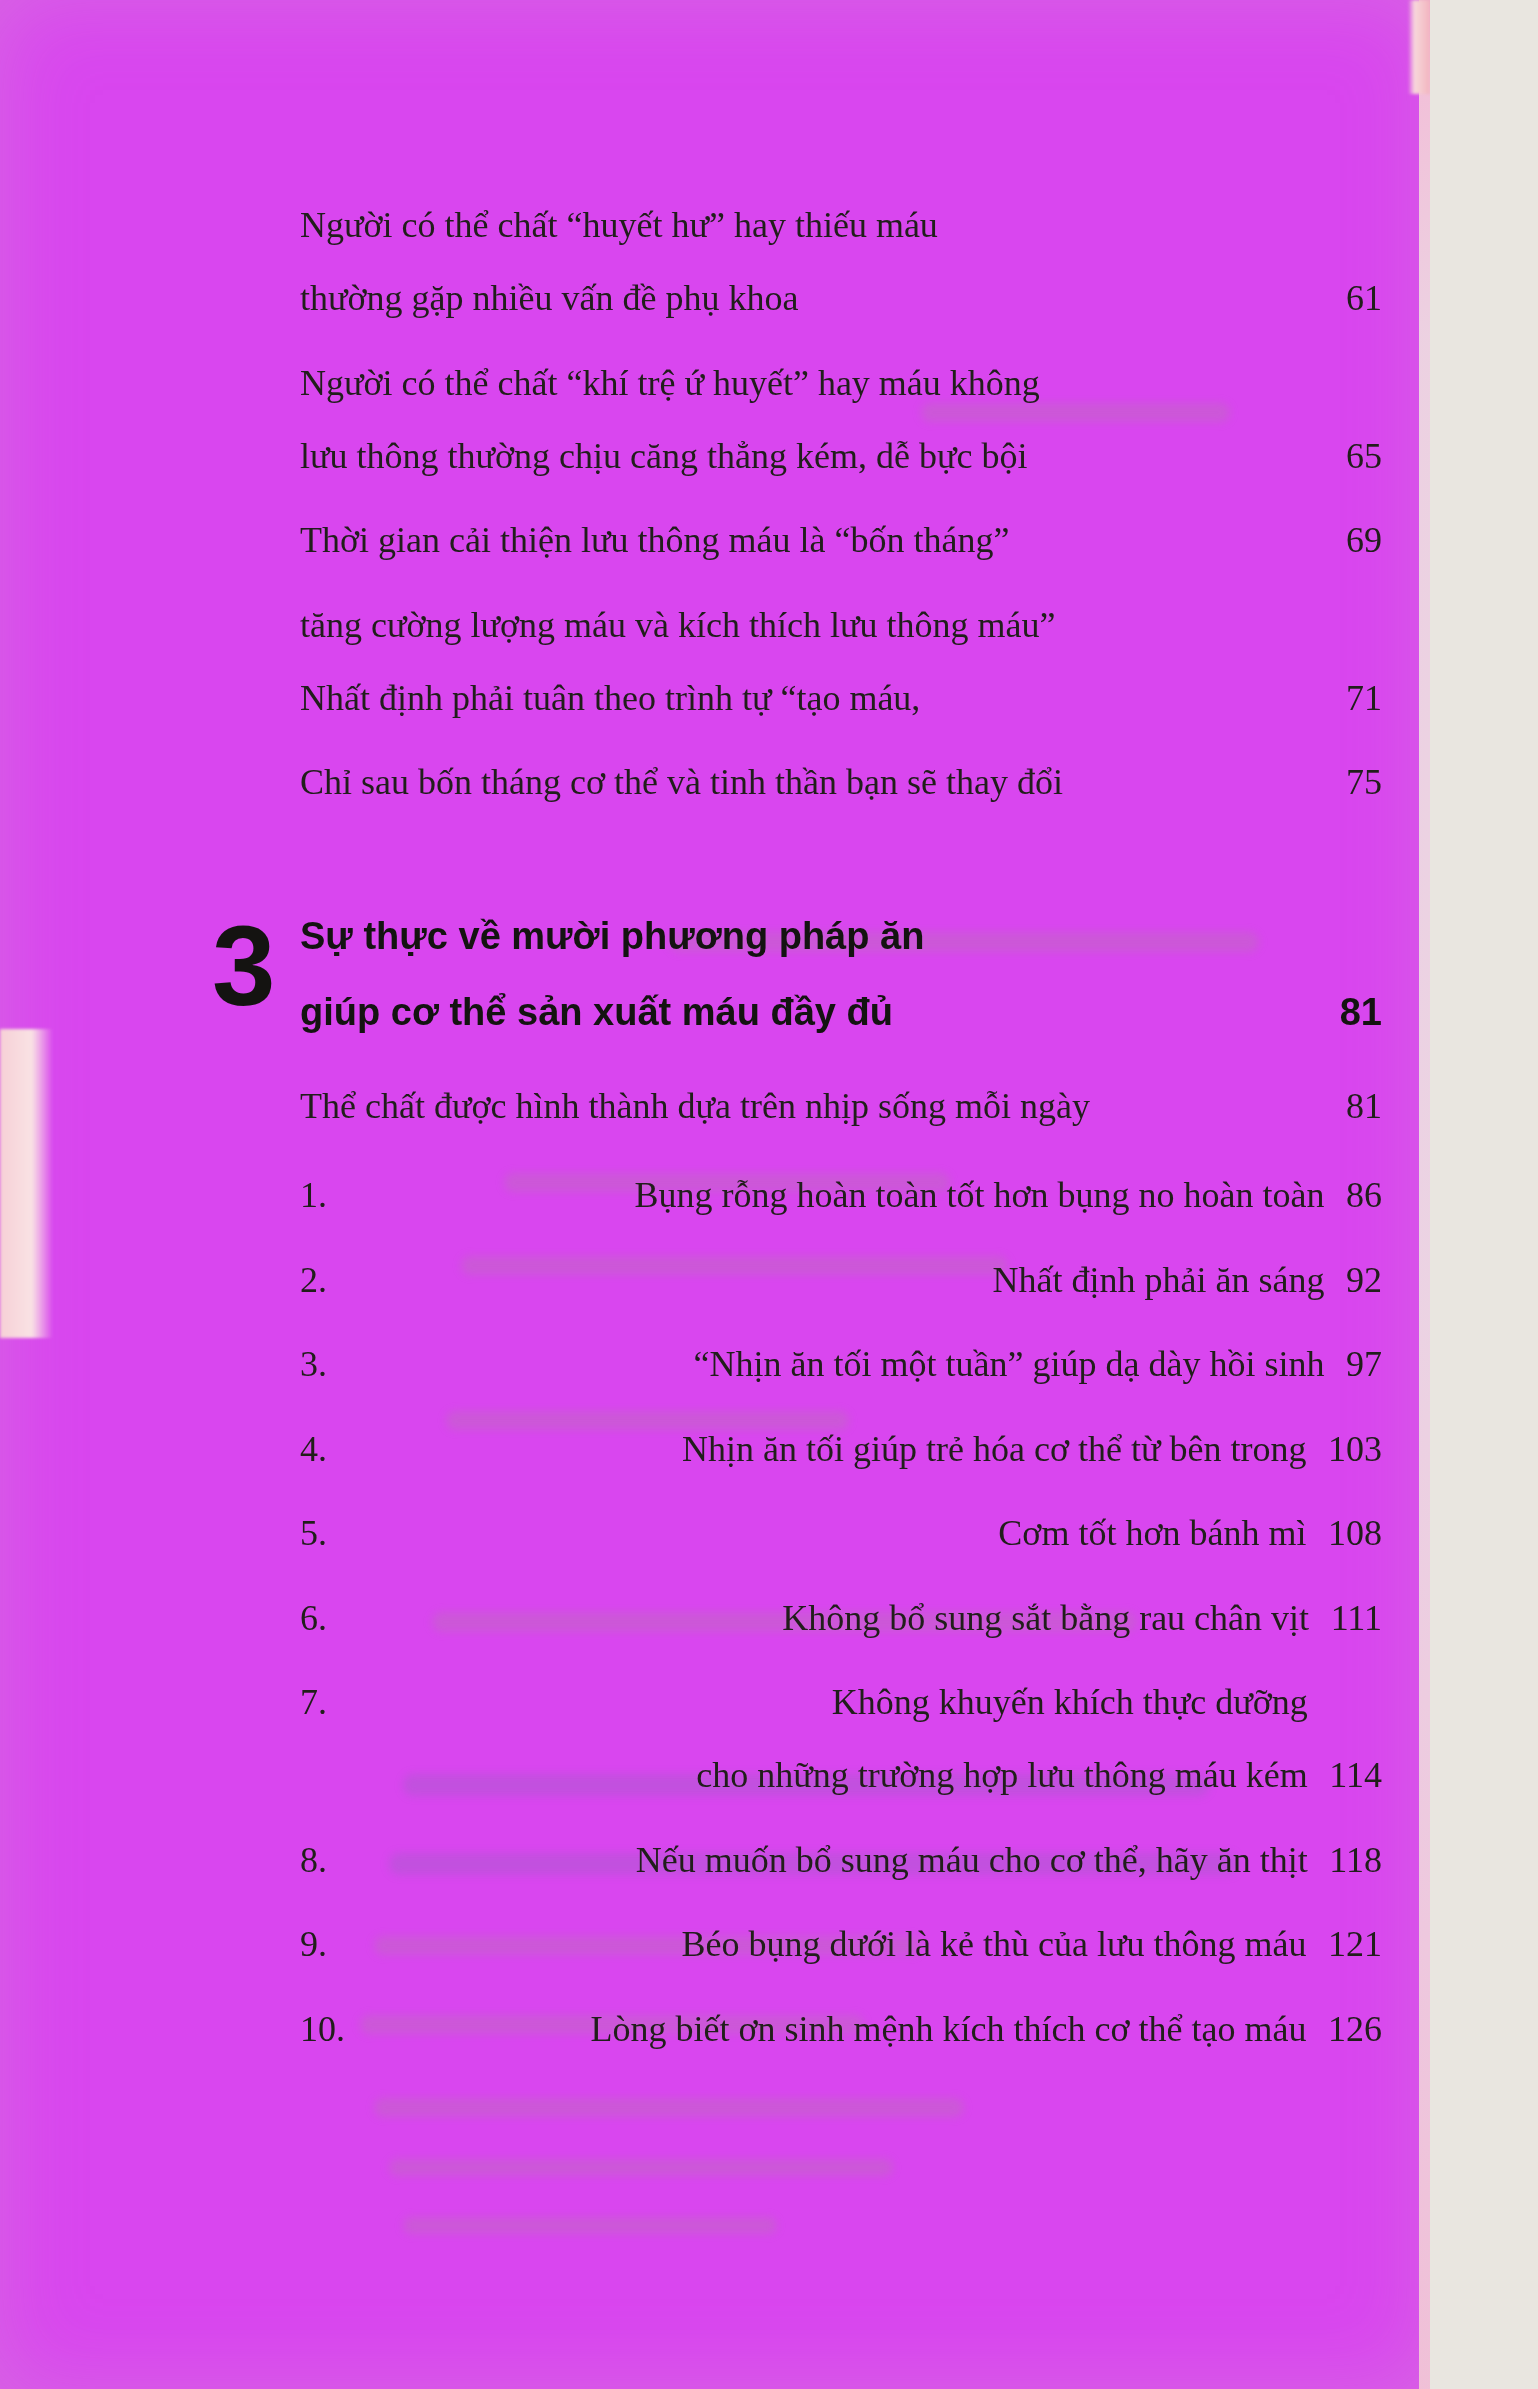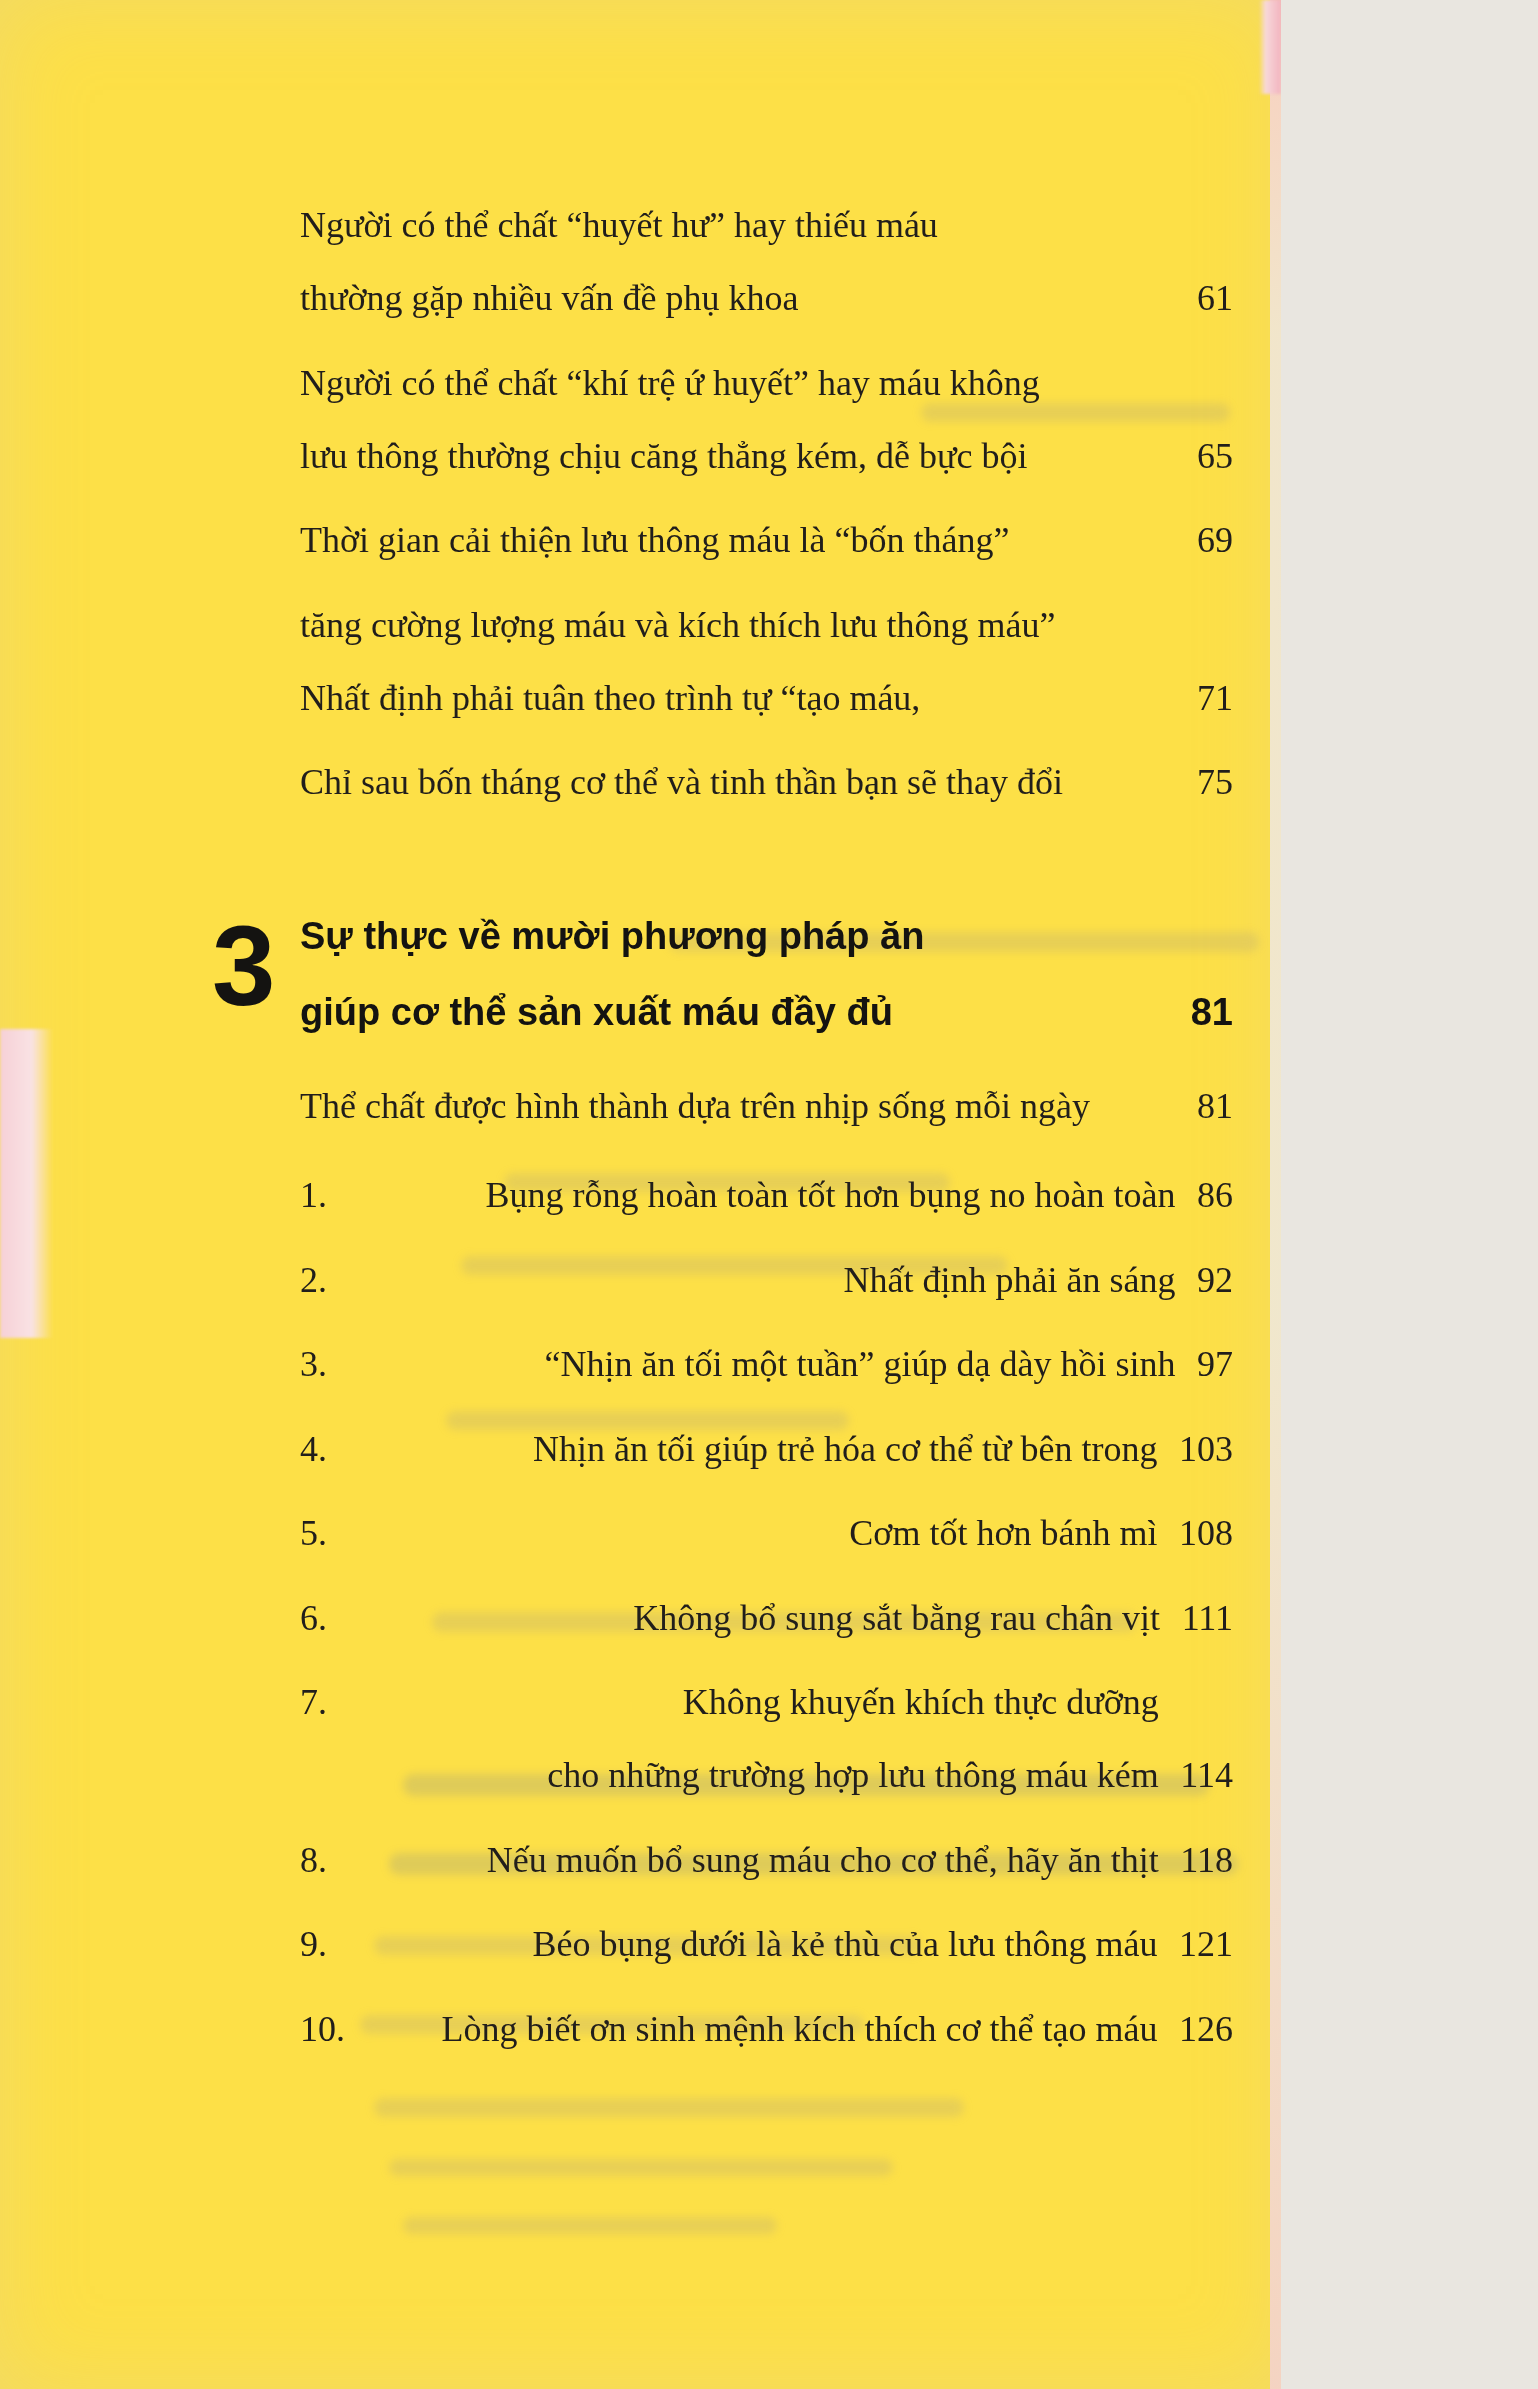--- a/index.html
+++ b/index.html
@@ -4,22 +4,22 @@
 <style>
   * { margin:0; padding:0; box-sizing:border-box; }
   html,body { margin:0; padding:0; }
   body {
     width:1539px; height:2389px;
     background:#e9e6e0;
     font-family:"Liberation Serif", serif;
   }
   .page {
     position:relative;
-    width:1281px; height:2389px;
-    background:#fde047;
+    width:1430px; height:2389px;
+    background:#d946ef;
     overflow:hidden;
     color:#211e1b;
     box-shadow:inset 0 0 86px rgba(210,200,190,0.25);
   }
 
   
   .edge-right {
     position:absolute; right:0; top:0; width:11.5px; height:100%;
     background:linear-gradient(to bottom,
       #f2b6c0 0%, #f6d4d6 4%, #f0e7e0 14%,

